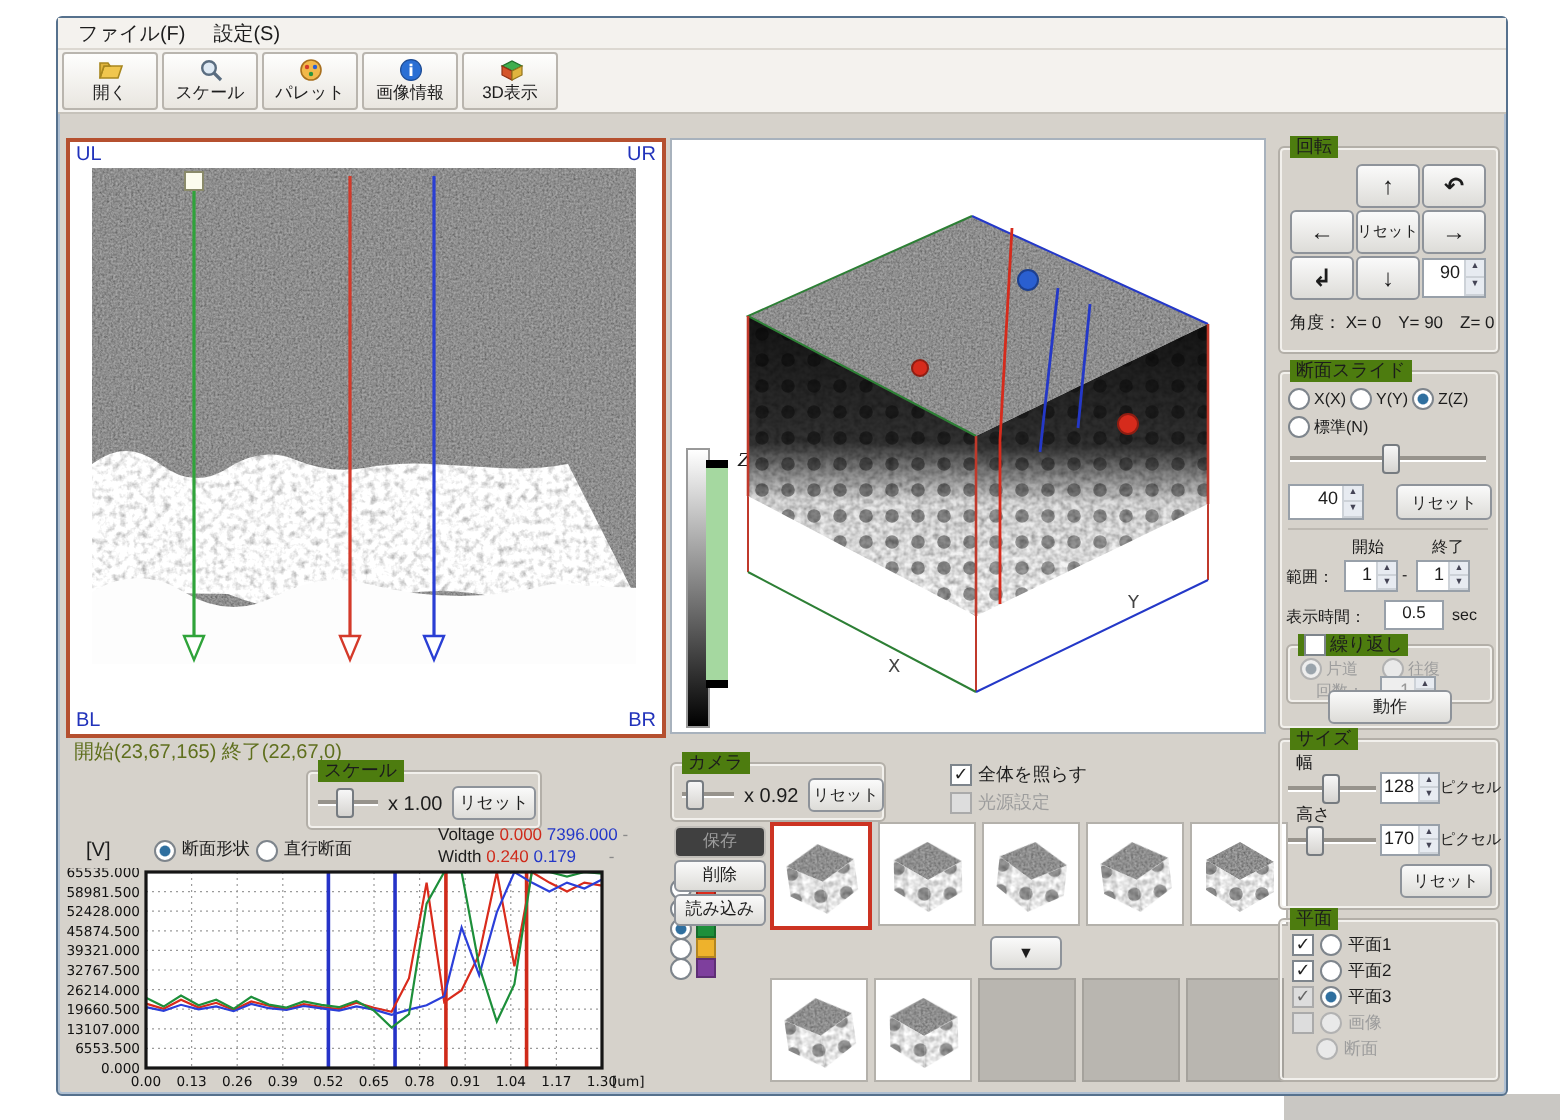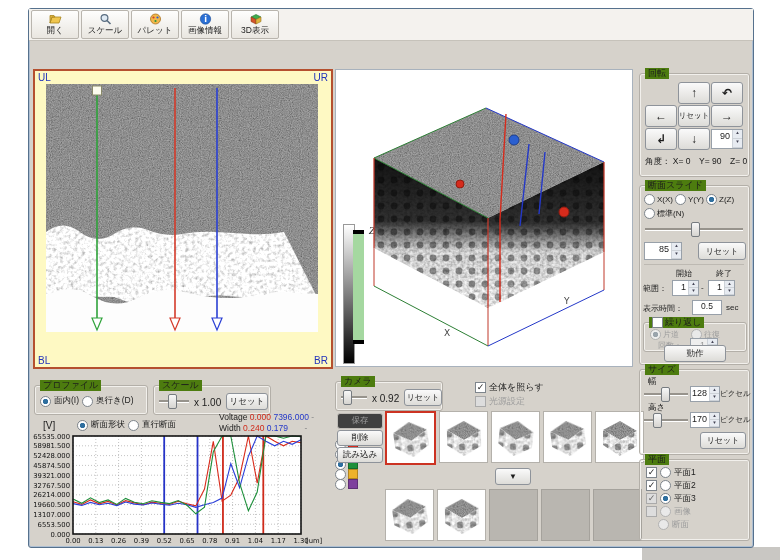--- a/index.html
+++ b/index.html
@@ -100,20 +100,24 @@
       <stop offset="1" stop-color="#000" stop-opacity="0"></stop>
     </linearGradient>
   </defs>
 </svg>
 
 <div class="bgstrip"></div>
 
 <div class="win">
 
 
+  <div class="menubar">
+    <span class="mitem">ファイル(F)</span>
+    <span class="mitem">設定(S)</span>
+  </div>
 
   <div class="toolbar">
     <div class="tbtn">
       <svg width="13" height="12">
         <path d="M1,10 L3,4 L12,4 L10,10 Z" fill="#f0c64e" stroke="#a8871f" stroke-width="0.8"></path>
         <path d="M1,10 L1,2.5 L5,2.5 L6,4 L3,4 Z" fill="#e0b43e" stroke="#a8871f" stroke-width="0.8"></path>
       </svg>
       <span>開く</span>
     </div>
     <div class="tbtn">
@@ -142,49 +146,41 @@
     <div class="tbtn">
       <svg width="13" height="12">
         <polygon points="2,4 7,1.5 12,4 7,6.5" fill="#3fae4e" stroke="#1f6f2a" stroke-width="0.6"></polygon>
         <polygon points="2,4 7,6.5 7,11 2,8.5" fill="#d4552a" stroke="#8f3315" stroke-width="0.6"></polygon>
         <polygon points="7,6.5 12,4 12,8.5 7,11" fill="#e0b43e" stroke="#93741d" stroke-width="0.6"></polygon>
       </svg>
       <span>3D表示</span>
     </div>
   </div>
 
-  <div class="abs" id="img-panel" style="left:4px;top:60px;width:296px;height:296px;border:2px solid #b5502f;background:#fef9c3">
+  <div class="abs" id="img-panel" style="left:4px;top:60px;width:296px;height:296px;border:2px solid #b5502f;background:#ffffff">
     <span class="lbl" style="left:3px;top:1px;color:#2233bb">UL</span>
     <span class="lbl" style="right:3px;top:1px;color:#2233bb">UR</span>
     <span class="lbl" style="left:3px;bottom:1px;color:#2233bb">BL</span>
     <span class="lbl" style="right:3px;bottom:1px;color:#2233bb">BR</span>
     <svg class="abs" style="left:11px;top:13px" width="272" height="248">
       <rect width="272" height="248" fill="#111" filter="url(#fDark)"></rect>
       <path d="M0,148 q17,-13 34,0 t34,2 t34,-4 t34,4 t34,-2 t34,2 t34,-2 L272,215 q-34,8 -68,0 t-68,2 t-68,-4 L0,212 Z" fill="#bbb" filter="url(#fBright)"></path>
       <path d="M0,212 q23,-14 46,0 t46,2 t46,-6 t46,6 t46,-6 L272,210 L272,248 L0,248 Z" fill="#fdfdfd"></path>
       <line x1="51" y1="8" x2="51" y2="234" stroke="#2fa33a" stroke-width="1.6"></line>
       <polygon points="46,234 56,234 51,246" fill="#fff" stroke="#2fa33a" stroke-width="1.2"></polygon>
       <rect x="46.5" y="2" width="9" height="9" fill="#fcfcee" stroke="#8a8a6a"></rect>
       <line x1="129" y1="4" x2="129" y2="234" stroke="#d43a2a" stroke-width="1.6"></line>
       <polygon points="124,234 134,234 129,246" fill="#fff" stroke="#d43a2a" stroke-width="1.2"></polygon>
       <line x1="171" y1="4" x2="171" y2="234" stroke="#2a3fd4" stroke-width="1.6"></line>
       <polygon points="166,234 176,234 171,246" fill="#fff" stroke="#2a3fd4" stroke-width="1.2"></polygon>
     </svg>
   </div>
 
-
-  <div class="grp" style="left:5px;top:376px;width:112px;height:28px">
-    <span class="gt">プロファイル</span>
-    <div class="row abs" style="left:5px;top:9px;font-size:8.5px">
-      <span class="rb on"></span>
-      <span>面内(I)</span>
-      <span class="rb"></span>
-      <span>奥行き(D)</span>
-    </div>
-  </div>
+  <span class="lbl" style="left:8px;top:360px;color:#5f6f1d;font-size:10px">開始(23,67,165) 終了(22,67,0)</span>
+
 
   <div class="grp" style="left:124px;top:376px;width:116px;height:28px">
     <span class="gt">スケール</span>
     <div class="slider" style="left:5px;top:8px;width:30px">
       <span class="tr"></span>
         <span class="th" style="left:9px"></span>
     </div>
     <span class="lbl" style="left:40px;top:11px">x 1.00</span>
     <span class="btn" style="left:72px;top:7px;width:40px;height:15px">リセット</span>
   </div>
@@ -469,21 +465,21 @@
       </div>
       <div class="row abs" style="left:4px;top:22px;font-size:8px;gap:2px">
         <span class="rb"></span>
           <span>標準(N)</span>
       </div>
       <div class="slider" style="left:5px;top:36px;width:98px">
         <span class="tr"></span>
           <span class="th" style="left:46px"></span>
       </div>
       <span class="spin" style="left:4px;top:56px;width:36px;height:16px">
-        <span class="v">85</span>
+        <span class="v">40</span>
         <span class="ud">
             <span>▲</span>
             <span>▼</span>
           </span>
       </span>
       <span class="btn" style="left:58px;top:56px;width:46px;height:16px;font-size:8px">リセット</span>
       <div class="abs" style="left:4px;top:78px;width:100px;border-top:1px solid #bdb9b2"></div>
       <span class="lbl" style="left:36px;top:82px;font-size:8px">開始</span>
       <span class="lbl" style="left:76px;top:82px;font-size:8px">終了</span>
       <span class="lbl" style="left:3px;top:97px;font-size:8px">範囲：</span>

